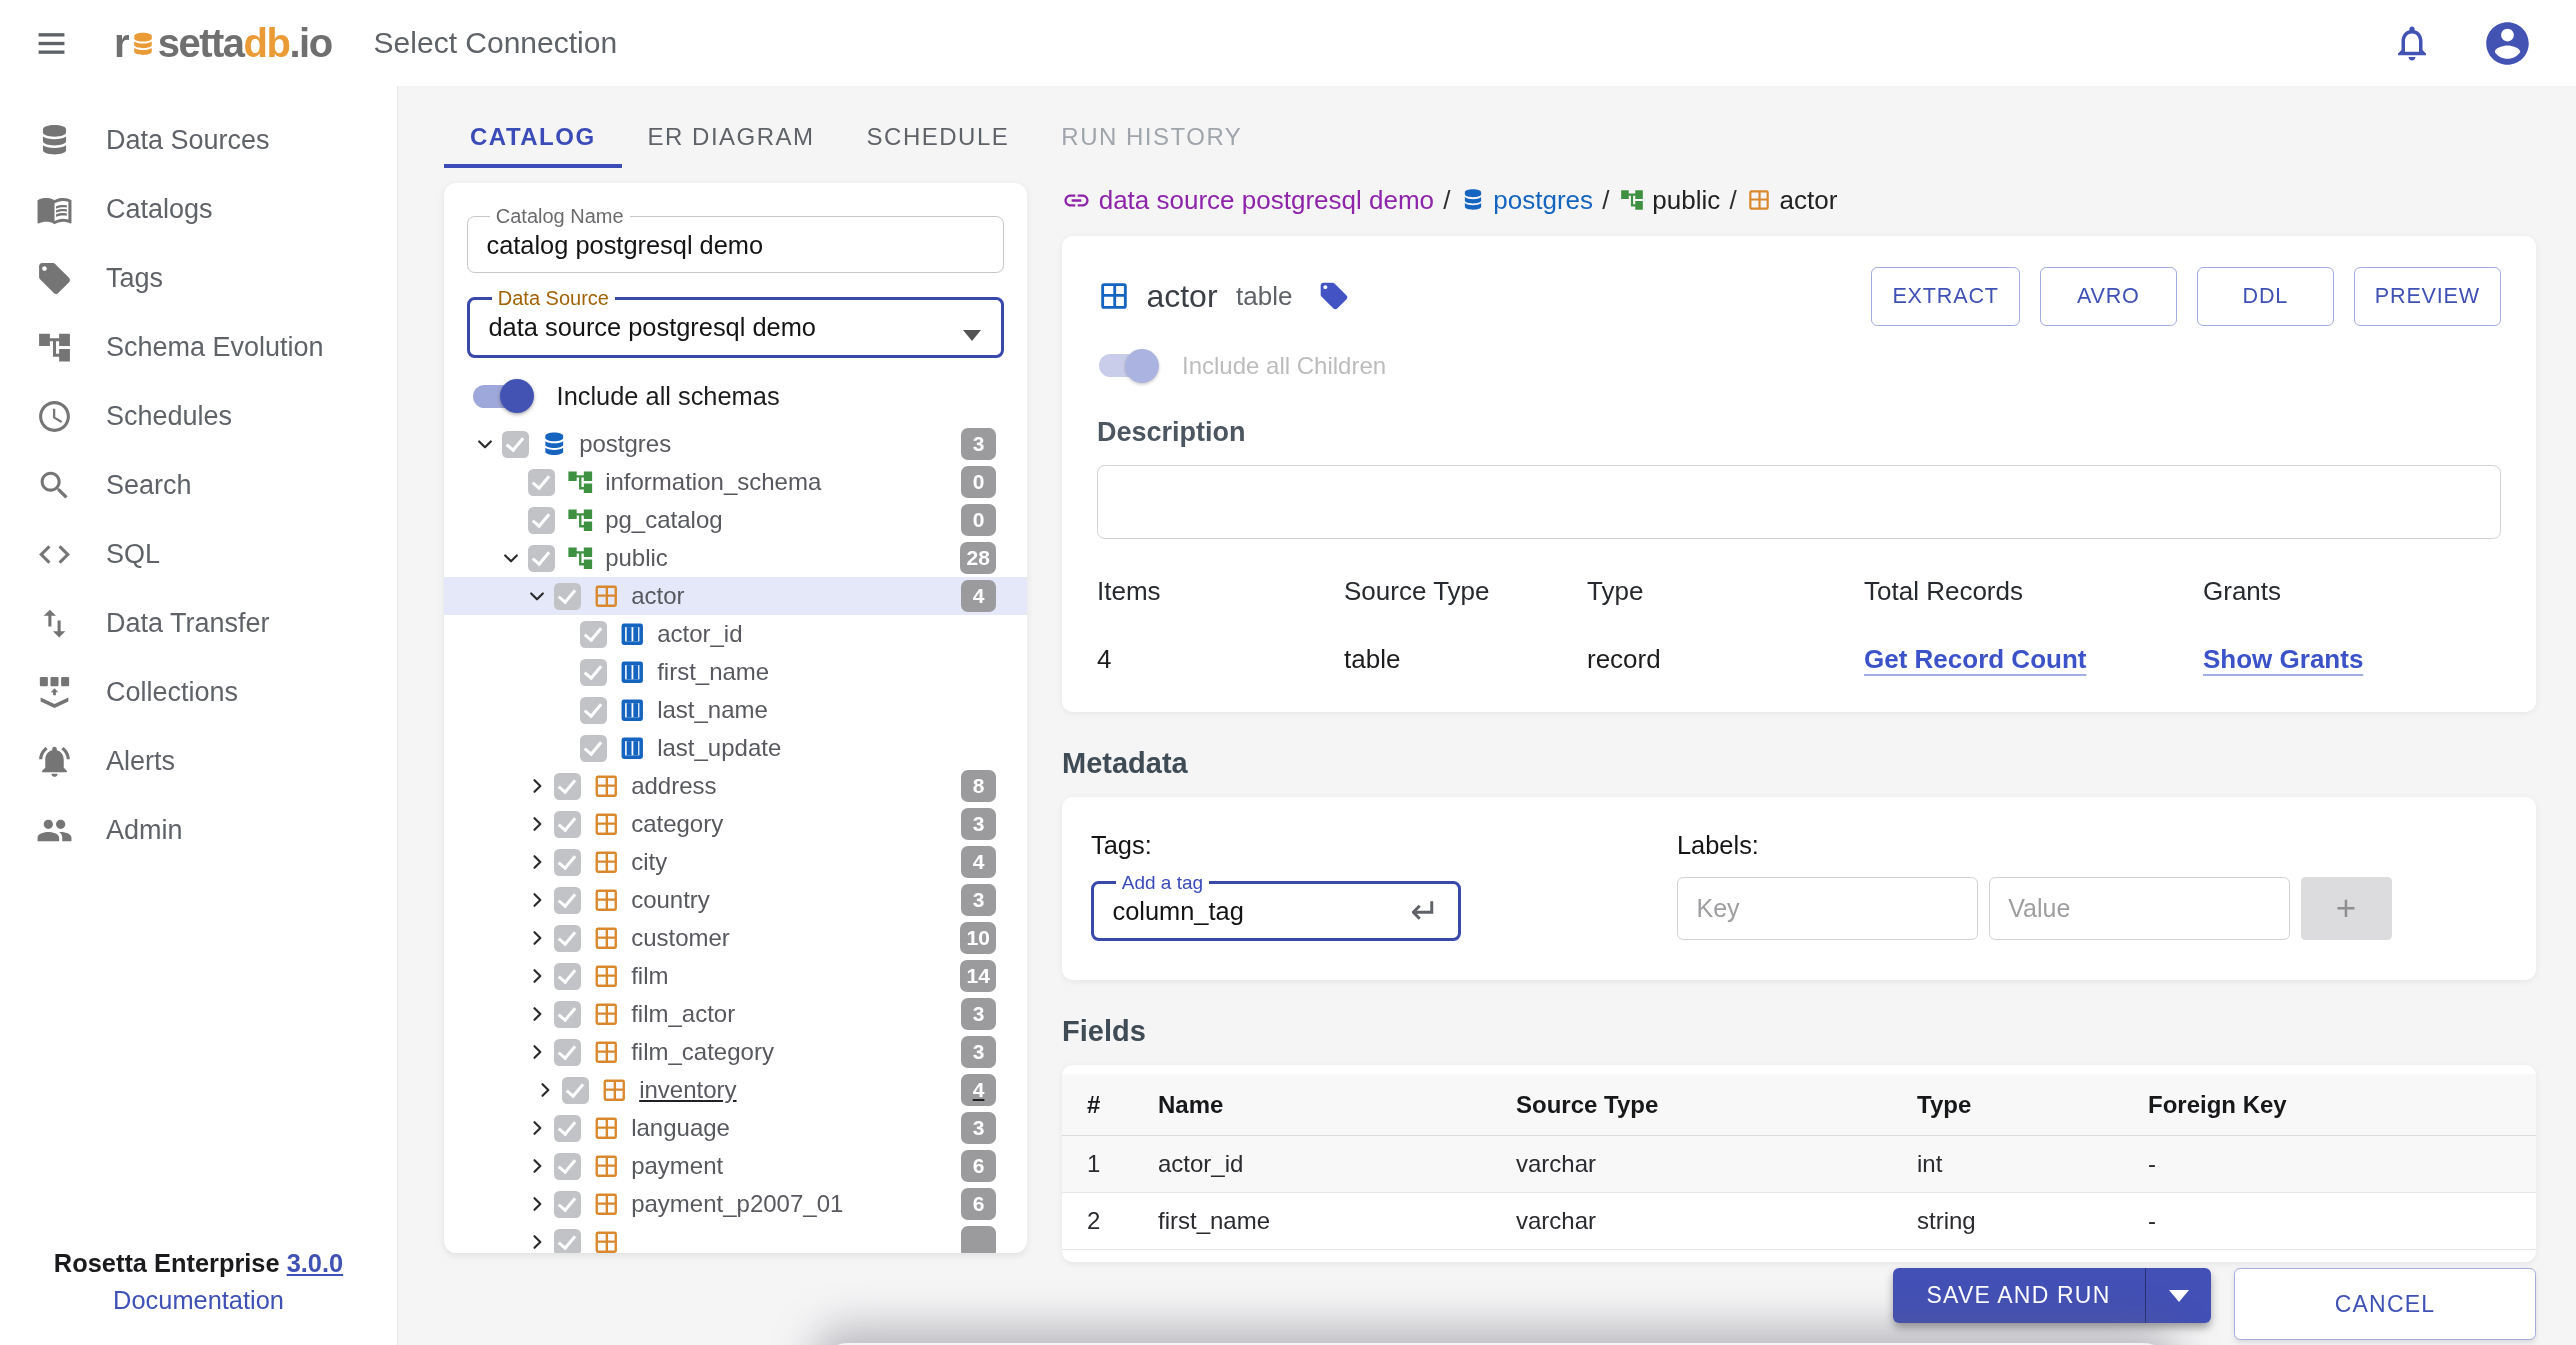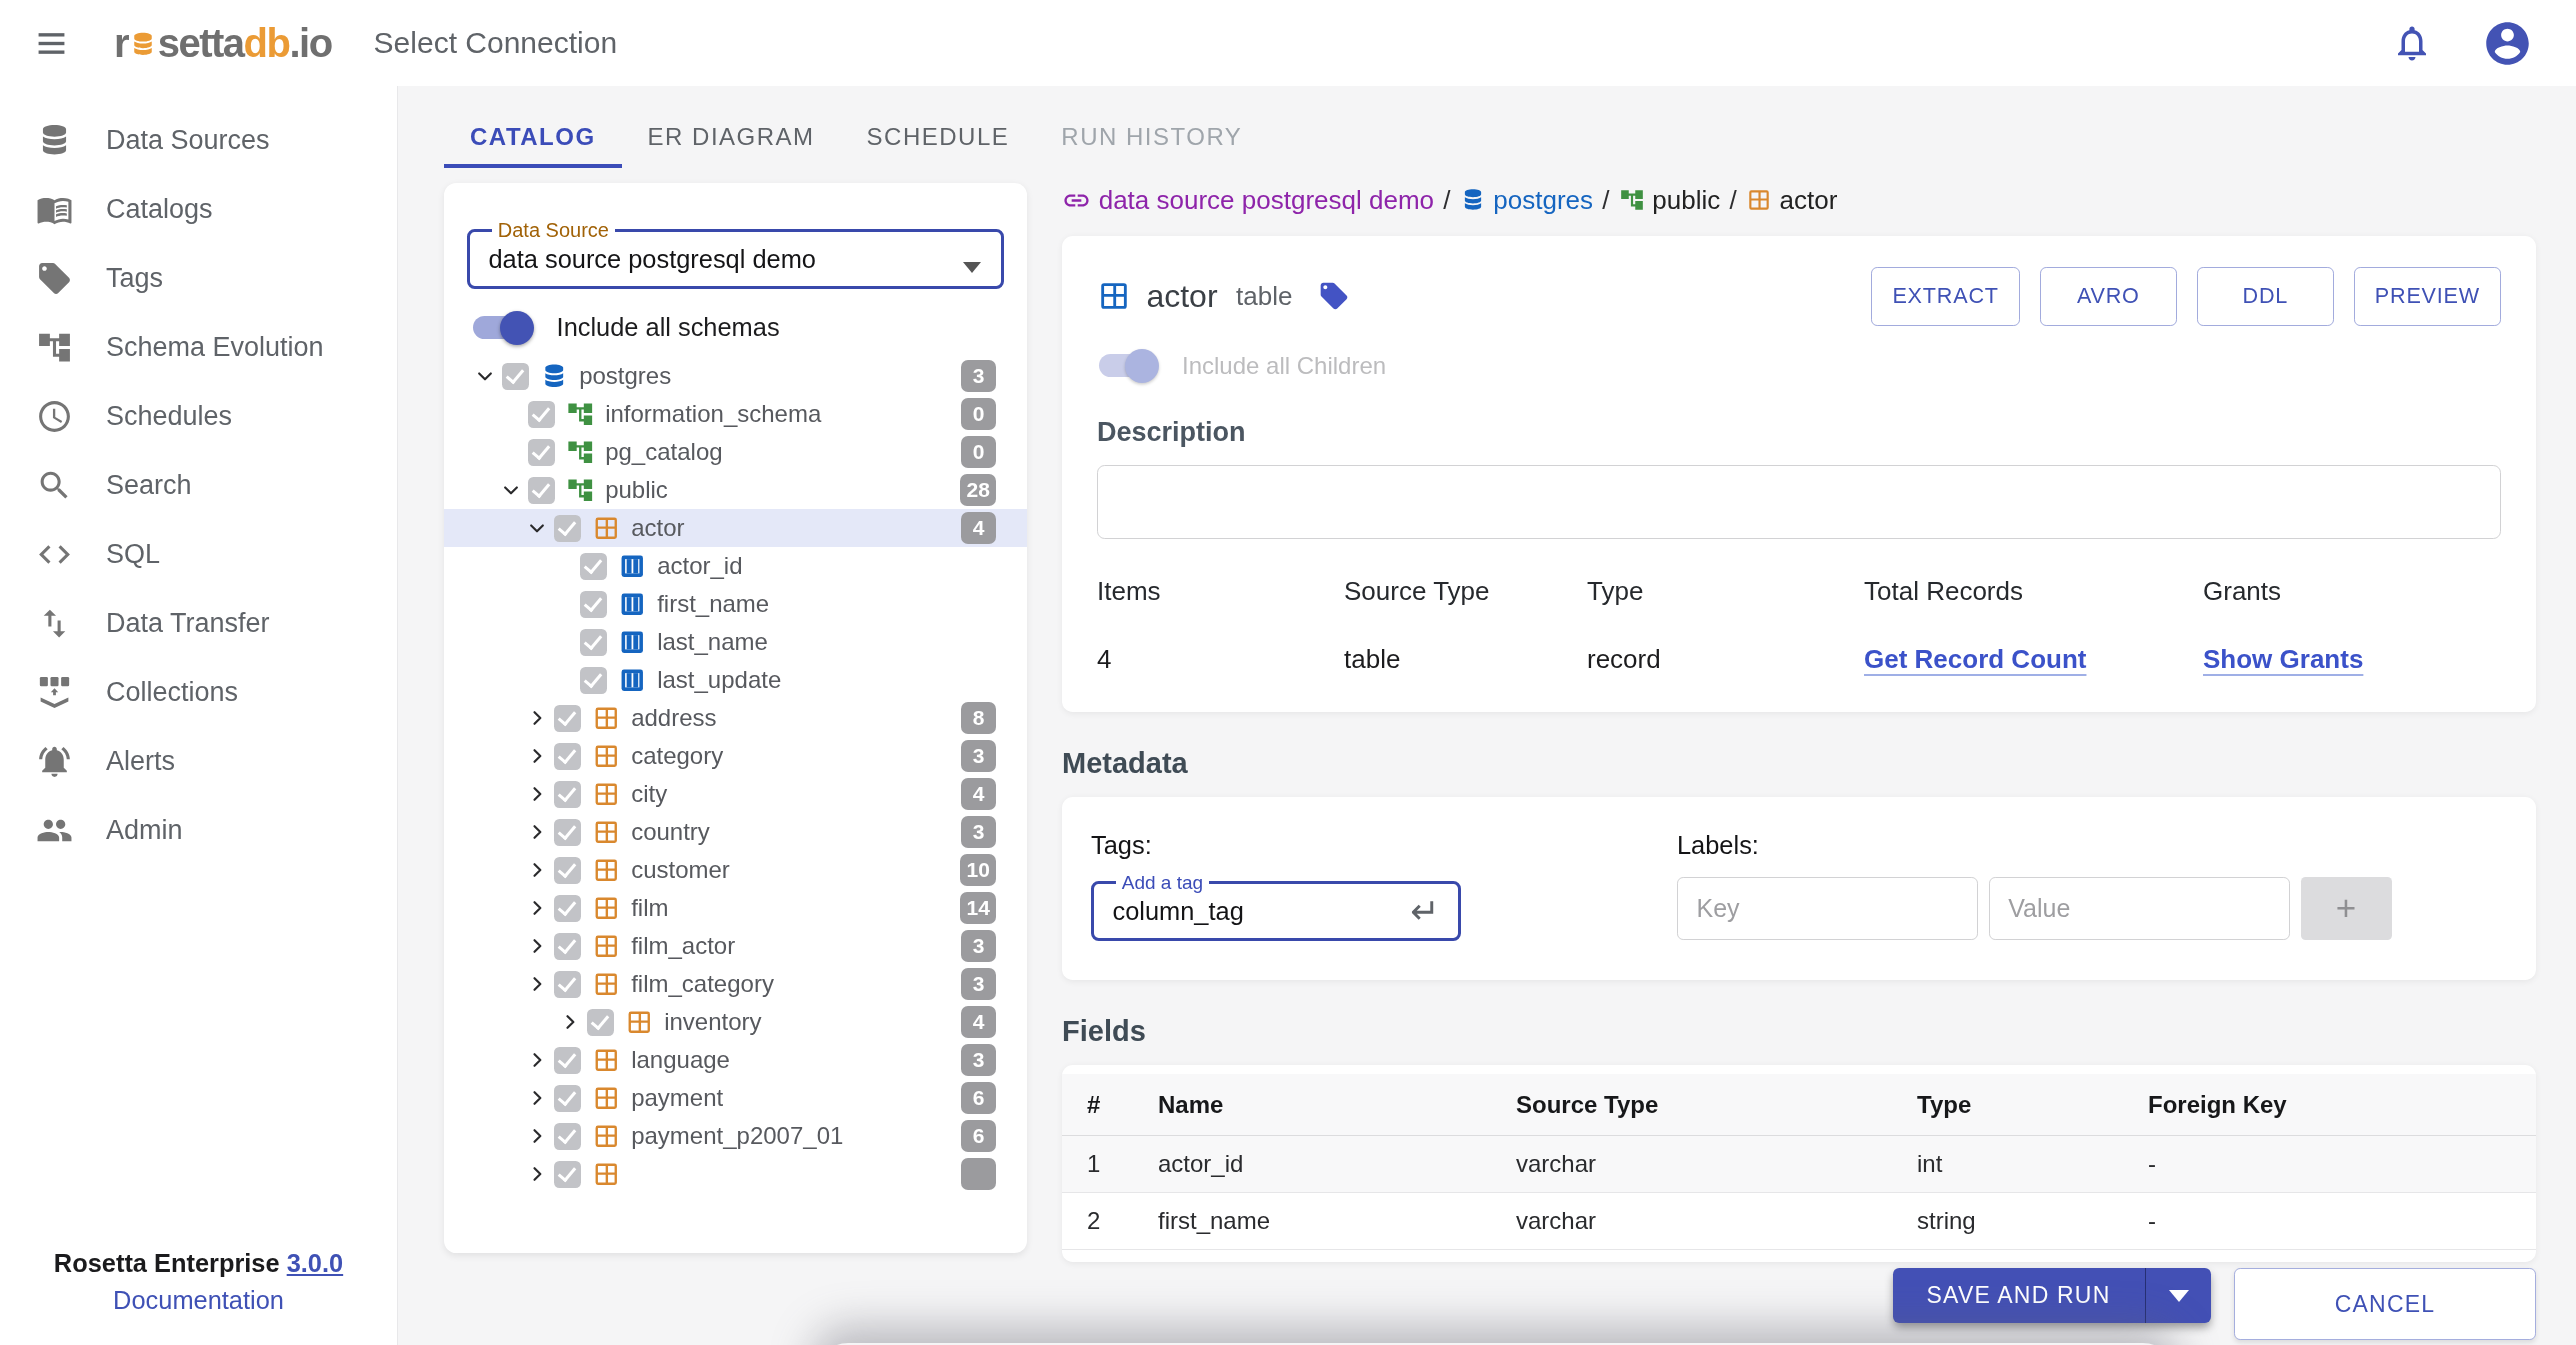--- a/index.html
+++ b/index.html
@@ -314,20 +314,24 @@
     <div class="tabs">
       <div class="tab active">CATALOG</div>
       <div class="tab">ER DIAGRAM</div>
       <div class="tab">SCHEDULE</div>
       <div class="tab disabled">RUN HISTORY</div>
     </div>
 
     <div class="content">
 
       <div class="tree-card">
+        <fieldset class="field">
+          <legend>Catalog Name</legend>
+          <div class="field-value">catalog postgresql demo</div>
+        </fieldset>
         <fieldset class="field select-field">
           <legend>Data Source</legend>
           <div class="field-value">data source postgresql demo</div>
           <span class="select-caret"></span>
         </fieldset>
         <div class="toggle-row">
           <div class="toggle">
             <div class="track"></div>
               <div class="thumb"></div>
           </div>
@@ -640,21 +644,21 @@
 
       <svg class="ic-table" viewBox="0 0 24 24">
                   <path d="M3 5a2 2 0 0 1 2-2h14a2 2 0 0 1 2 2v14a2 2 0 0 1-2 2H5a2 2 0 0 1-2-2V5zm2 5.5h6.5V5H5v5.5zm8.5 0H19V5h-5.5v5.5zM5 19h6.5v-6.5H5V19zm8.5 0H19v-6.5h-5.5V19z"></path>
                 </svg>
 
     </span>
     <span class="tree-label">film_category</span>
     <span class="badge">3</span>
   </div>
 
-  <div class="tree-row" style="padding-left: 113px;">
+  <div class="tree-row" style="padding-left: 88px; text-decoration: underline;">
     <span class="chev">
       <svg viewBox="0 0 24 24" fill="none" stroke="currentColor" stroke-width="2.6" stroke-linecap="round" stroke-linejoin="round">
                   <path d="M9 5l7 7-7 7"></path>
                 </svg>
     </span>
     <span class="cbx"></span>
     <span class="tree-ic">
 
       <svg class="ic-table" viewBox="0 0 24 24">
                   <path d="M3 5a2 2 0 0 1 2-2h14a2 2 0 0 1 2 2v14a2 2 0 0 1-2 2H5a2 2 0 0 1-2-2V5zm2 5.5h6.5V5H5v5.5zm8.5 0H19V5h-5.5v5.5zM5 19h6.5v-6.5H5V19zm8.5 0H19v-6.5h-5.5V19z"></path>

